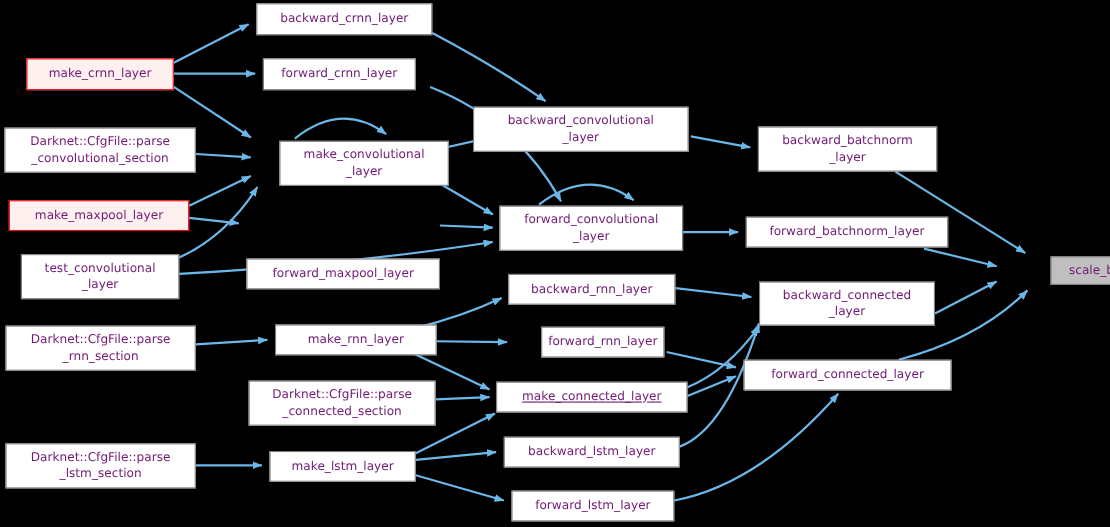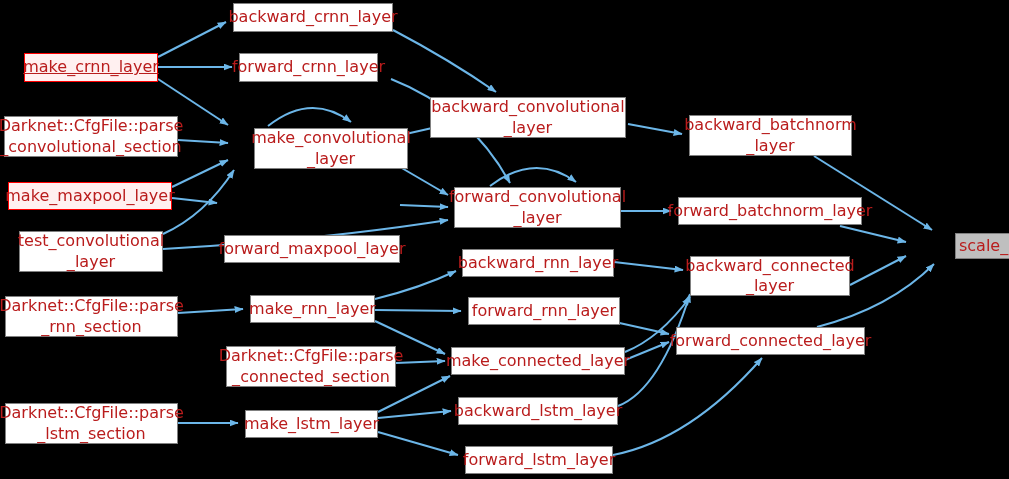--- a/index.html
+++ b/index.html
@@ -24,22 +24,22 @@
   }
   .node {
     position: absolute;
     box-sizing: border-box;
     display: flex;
     align-items: center;
     justify-content: center;
     text-align: center;
     background: #ffffff;
     border: 1px solid #808080;
-    color: #b91c1c;
-    font-size: 16px;
+    color: #701a75;
+    font-size: 11px;
     line-height: 1.28;
     letter-spacing: 0.02px;
     white-space: pre-line;
     z-index: 5;
   }
   .node.highlight {
     border: 1.6px solid #ff0000;
     background: #fff0f0;
   }
   .node.current {
@@ -130,21 +130,21 @@
       <path d="M378,432 L458,455"></path>
 
       <path d="M618,406 Q660,390 690,294"></path>
 
       <path d="M613,455 Q690,440 762,358"></path>
     </g>
   </svg>
 
   <div id="nodes">
       <div class="node" style="left: 233px; top: 3px; width: 160px; height: 29px;">backward_crnn_layer</div>
-      <div class="node highlight" style="left: 24px; top: 53px; width: 134px; height: 29px; text-decoration: underline;">make_crnn_layer</div>
+      <div class="node highlight" style="left: 24px; top: 53px; width: 134px; height: 29px;">make_crnn_layer</div>
       <div class="node" style="left: 239px; top: 53px; width: 139px; height: 29px;">forward_crnn_layer</div>
       <div class="node" style="left: 430px; top: 97px; width: 196px; height: 41px;">backward_convolutional
 _layer</div>
       <div class="node" style="left: 689px; top: 115px; width: 163px; height: 41px;">backward_batchnorm
 _layer</div>
       <div class="node" style="left: 4px; top: 116px; width: 174px; height: 41px;">Darknet::CfgFile::parse
 _convolutional_section</div>
       <div class="node" style="left: 234px; top: 128px; width: 154px; height: 41px; margin-left: 20px;">make_convolutional
 _layer</div>
       <div class="node highlight" style="left: 8px; top: 182px; width: 164px; height: 28px;">make_maxpool_layer</div>
@@ -153,25 +153,25 @@
 _layer</div>
       <div class="node" style="left: 678px; top: 197px; width: 184px; height: 28px;">forward_batchnorm_layer</div>
       <div class="node" style="left: 19px; top: 231px; width: 144px; height: 41px;">test_convolutional
 _layer</div>
       <div class="node" style="left: 462px; top: 249px; width: 152px; height: 28px;">backward_rnn_layer</div>
       <div class="node" style="left: 690px; top: 256px; width: 160px; height: 40px;">backward_connected
 _layer</div>
       <div class="node current" style="left: 913px; top: 233px; width: 90px; height: 26px;">scale_bias</div>
       <div class="node" style="left: 5px; top: 296px; width: 173px; height: 41px;">Darknet::CfgFile::parse
 _rnn_section</div>
-      <div class="node" style="left: 250px; top: 295px; width: 125px; height: 28px;">make_rnn_layer</div>
-      <div class="node" style="left: 468px; top: 297px; width: 152px; height: 28px;">forward_rnn_layer</div>
+      <div class="node" style="left: 250px; top: 295px; width: 147px; height: 28px;">make_rnn_layer</div>
+      <div class="node" style="left: 492px; top: 297px; width: 112px; height: 28px;">forward_rnn_layer</div>
       <div class="node" style="left: 676px; top: 327px; width: 189px; height: 28px;">forward_connected_layer</div>
       <div class="node" style="left: 226px; top: 346px; width: 170px; height: 41px;">Darknet::CfgFile::parse
 _connected_section</div>
-      <div class="node" style="left: 451px; top: 347px; width: 174px; height: 28px;">make_connected_layer</div>
+      <div class="node" style="left: 451px; top: 347px; width: 174px; height: 28px; text-decoration: underline;">make_connected_layer</div>
       <div class="node" style="left: 458px; top: 397px; width: 160px; height: 28px;">backward_lstm_layer</div>
       <div class="node" style="left: 5px; top: 403px; width: 173px; height: 41px;">Darknet::CfgFile::parse
 _lstm_section</div>
       <div class="node" style="left: 245px; top: 410px; width: 133px; height: 28px;">make_lstm_layer</div>
       <div class="node" style="left: 465px; top: 446px; width: 148px; height: 28px;">forward_lstm_layer</div>
     </div>
 </div>
 
 </body></html>

